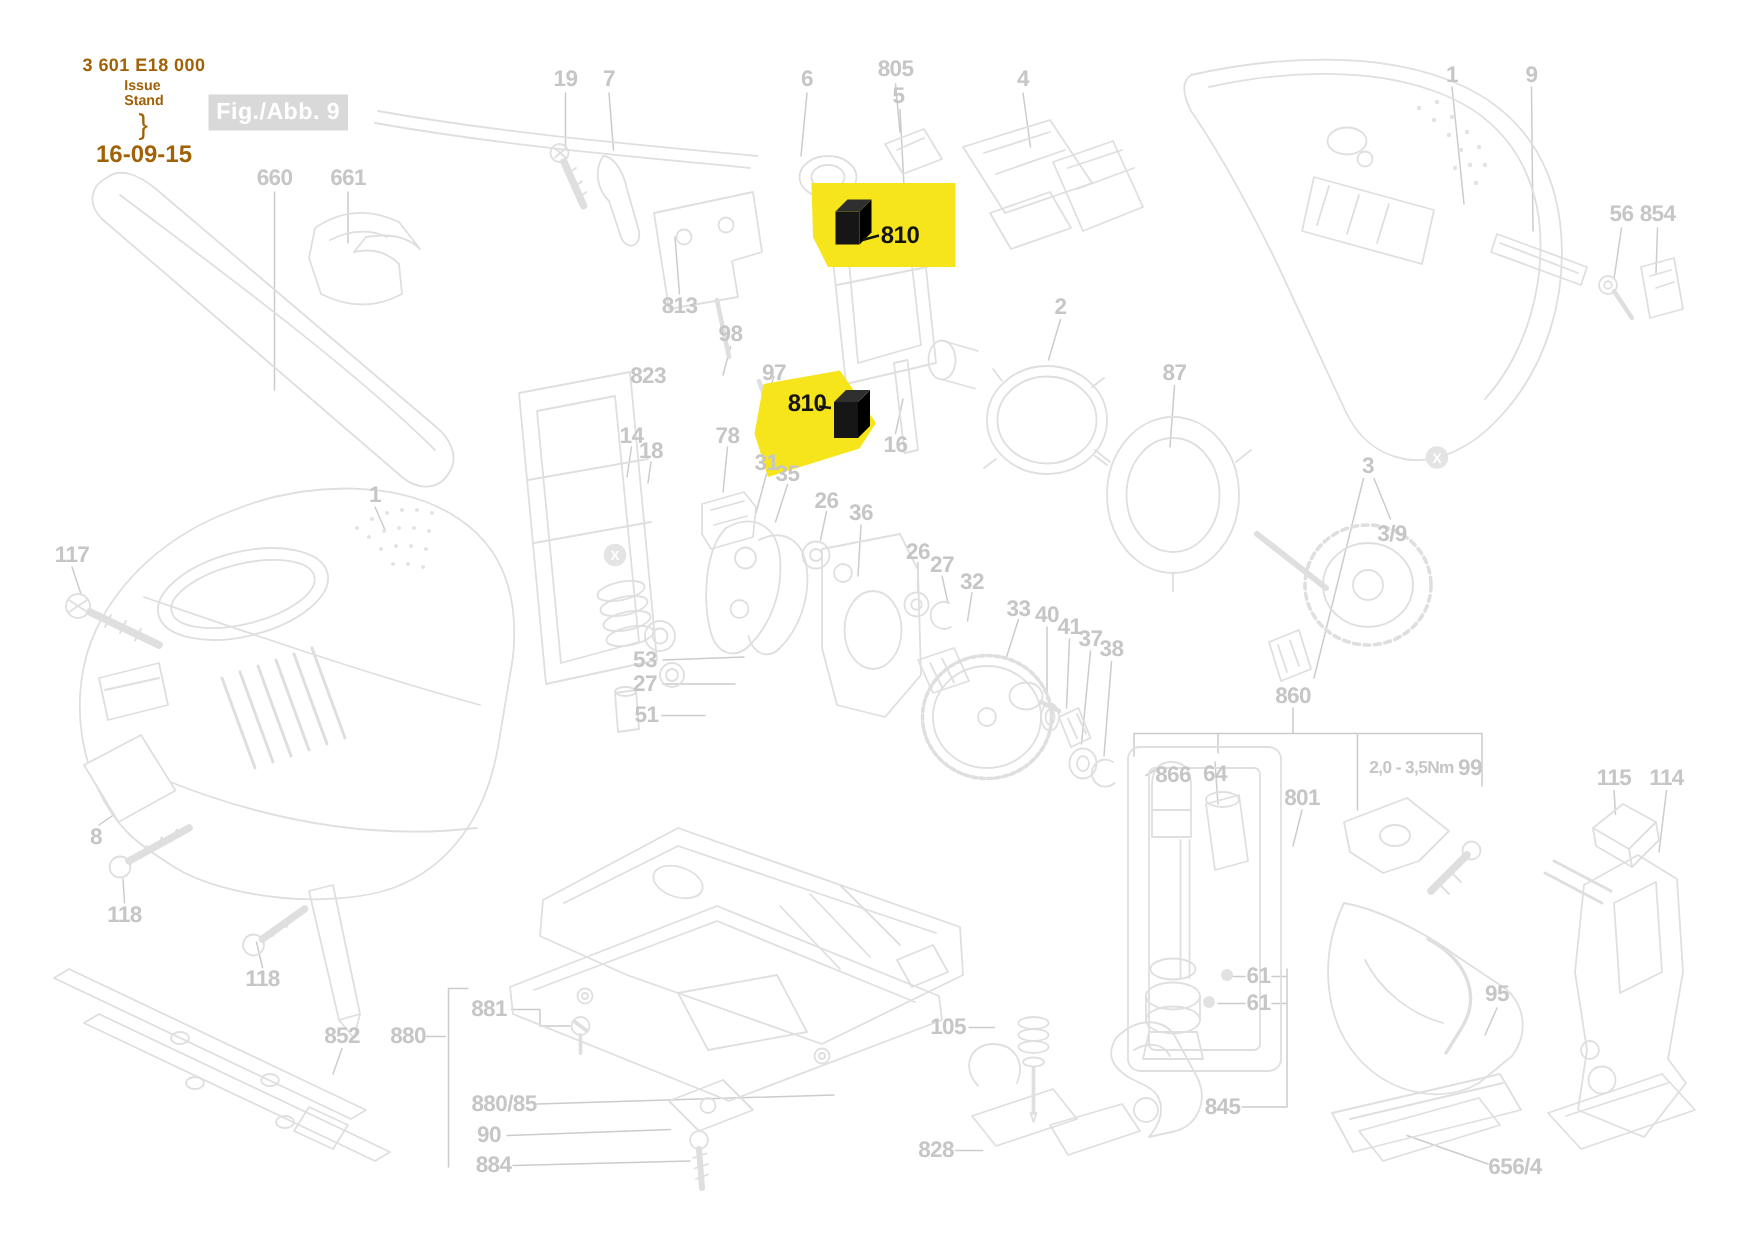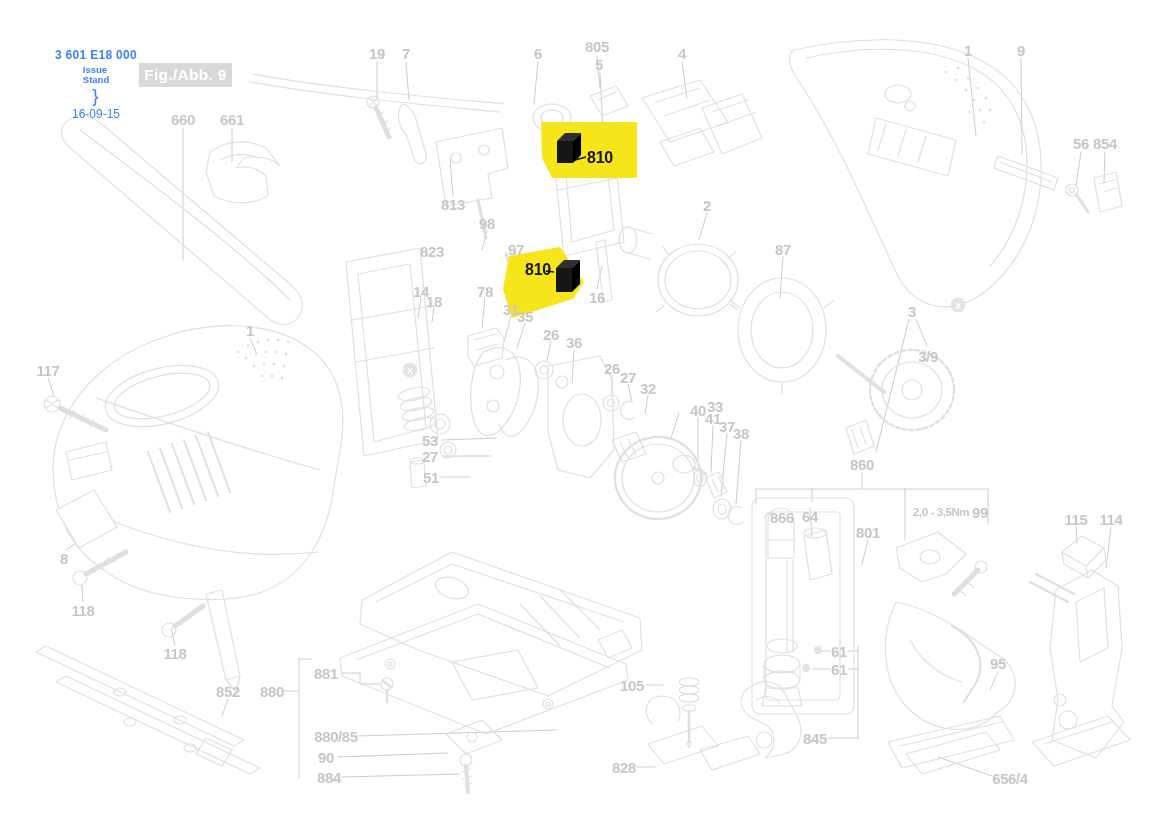--- a/index.html
+++ b/index.html
@@ -1,25 +1,25 @@
 <!DOCTYPE html>
 <html><head>
 <meta charset="utf-8">
 <style>
   html,body{margin:0;padding:0;background:#fff;}
   #page{position:relative;width:1169px;height:826px;background:#fff;overflow:hidden;
         font-family:"Liberation Sans",sans-serif;}
   #sketch{position:absolute;left:0;top:0;z-index:1;}
   
-  #hdr{position:absolute;left:55px;top:48px;z-index:3;color:#3b82f6;}
+  #hdr{position:absolute;left:55px;top:36px;z-index:3;color:#a16207;}
   #hdr .pn{font-size:12px;font-weight:bold;letter-spacing:.3px;}
   #hdr .issue-row{display:flex;align-items:center;margin-top:3px;flex-direction:column;}
   #hdr .is{font-size:9.5px;line-height:10px;font-weight:bold;}
   #hdr .brace{font-size:19px;font-weight:normal;margin:0 2px 0 1px;}
-  #hdr .date{font-size:12px;font-weight:normal;}
+  #hdr .date{font-size:16px;font-weight:bold;}
   #figbox{position:absolute;left:139px;top:63px;width:93px;height:24px;z-index:3;
           background:#d9d9d9;color:#fff;font-weight:bold;font-size:15.5px;
           display:flex;align-items:center;justify-content:center;letter-spacing:.3px;}
   #notes{position:absolute;left:40px;top:264px;z-index:3;color:#d3d3d3;
          font-size:11px;line-height:12.5px;font-weight:bold;}
   
   .part-label{position:absolute;z-index:4;transform:translate(-50%,-50%);
               color:#c6c6c6;font-weight:bold;font-size:15px;letter-spacing:-0.4px;
               white-space:nowrap;}
   .hl-label{position:absolute;z-index:6;transform:translate(-50%,-50%);
@@ -408,21 +408,21 @@
       <span class="part-label" style="left: 434px; top: 301px;">18</span>
       <span class="part-label" style="left: 485px; top: 291px;">78</span>
       <span class="part-label" style="left: 511px; top: 309px;">31</span>
       <span class="part-label" style="left: 525px; top: 316px;">35</span>
       <span class="part-label" style="left: 597px; top: 297px;">16</span>
       <span class="part-label" style="left: 551px; top: 334px;">26</span>
       <span class="part-label" style="left: 574px; top: 342px;">36</span>
       <span class="part-label" style="left: 612px; top: 368px;">26</span>
       <span class="part-label" style="left: 628px; top: 377px;">27</span>
       <span class="part-label" style="left: 648px; top: 388px;">32</span>
-      <span class="part-label" style="left: 679px; top: 406px; margin-left: 36px;">33</span>
+      <span class="part-label" style="left: 679px; top: 406px;">33</span>
       <span class="part-label" style="left: 698px; top: 410px;">40</span>
       <span class="part-label" style="left: 713px; top: 418px;">41</span>
       <span class="part-label" style="left: 727px; top: 426px;">37</span>
       <span class="part-label" style="left: 741px; top: 433px;">38</span>
       <span class="part-label" style="left: 912px; top: 311px;">3</span>
       <span class="part-label" style="left: 928px; top: 356px;">3/9</span>
       <span class="part-label" style="left: 48px; top: 370px;">117</span>
       <span class="part-label" style="left: 250px; top: 330px;">1</span>
       <span class="part-label" style="left: 430px; top: 440px;">53</span>
       <span class="part-label" style="left: 430px; top: 456px;">27</span>

